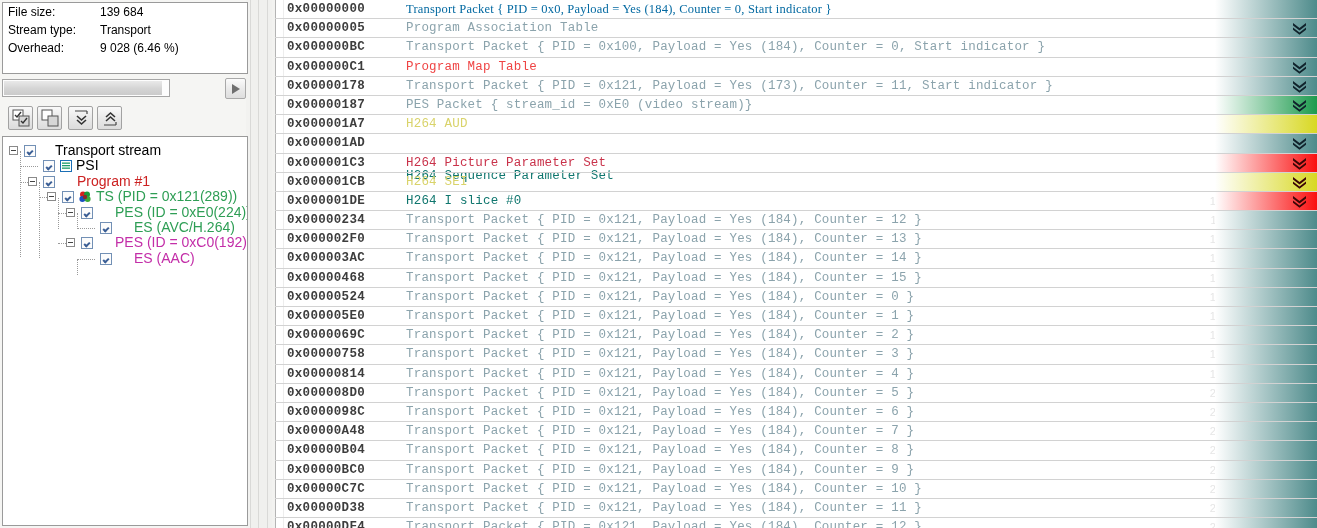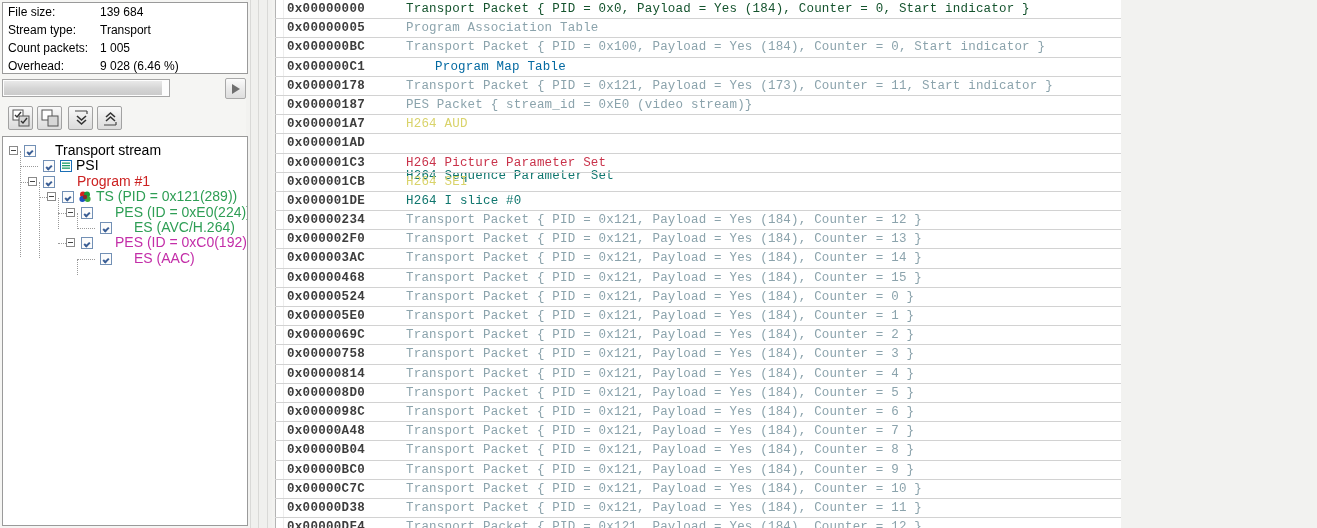--- a/index.html
+++ b/index.html
@@ -80,21 +80,21 @@
   .nicon{position:absolute;top:2px;width:12px;height:12px;}
   .dots{position:absolute;border-left:1px dotted #9a9a9a;}
   .dotsh{position:absolute;border-top:1px dotted #9a9a9a;height:0;}
 
   
   #splitter{position:absolute;left:250px;top:0;width:22px;height:528px;background:#f0f0ee;}
   #splitter .line{position:absolute;top:0;width:1px;height:528px;background:#d9d9d7;}
 
   
   #log-panel{
-    position:absolute;left:275px;top:0;width:846px;height:528px;
+    position:absolute;left:275px;top:0;width:1042px;height:528px;
     background:#ffffff;overflow:hidden;
   }
   #log-panel .leftedge{position:absolute;left:0;top:0;width:1px;height:528px;background:#b4b4b4;}
   #log-panel .colsep{position:absolute;left:8px;top:0;width:1px;height:528px;background:#ededed;}
 
   .lrow{position:relative;height:19.2px;box-sizing:border-box;border-bottom:1px solid #d2d2d2;}
   .lrow .off{
     position:absolute;left:12px;top:2px;
     font-family:"Liberation Mono",monospace;font-size:12.5px;font-weight:bold;
     color:#3d3d3d;letter-spacing:0.3px;
@@ -119,24 +119,20 @@
   <div id="left-panel">
 
     <div class="info-box">
       <div class="info-row">
         <span class="info-label">File size:</span>
         <span class="info-value">139 684</span>
       </div>
       <div class="info-row">
         <span class="info-label">Stream type:</span>
         <span class="info-value">Transport</span>
-      </div>
-      <div class="info-row">
-        <span class="info-label">Count packets:</span>
-        <span class="info-value">1 005</span>
       </div>
       <div class="info-row">
         <span class="info-label">Overhead:</span>
         <span class="info-value">9 028 (6.46 %)</span>
       </div>
     </div>
 
     <div class="progress-area">
       <div class="progress-bar">
         <div class="progress-fill" style="width: 157.7px;"></div>
@@ -261,21 +257,21 @@
     <div class="line" style="left:8px"></div>
     <div class="line" style="left:17px"></div>
   </div>
 
   <div id="log-panel">
     <div class="leftedge"></div>
     <div class="colsep"></div>
     <div id="log-rows">
         <div class="lrow">
           <span class="off">0x00000000</span>
-          <span class="desc" style="color: #14532d;">Transport Packet { PID = 0x0, Payload = Yes (184), Counter = 0, Start indicator }</span>
+          <span class="desc" style="color: #0369a1; font-family: Liberation Serif, serif;">Transport Packet { PID = 0x0, Payload = Yes (184), Counter = 0, Start indicator }</span>
           <span class="rnum">0</span>
           <div class="band" style="background: linear-gradient(to right, rgb(255, 255, 255) 0%, rgb(78, 139, 139) 100%);"></div>
         </div>
         <div class="lrow">
           <span class="off">0x00000005</span>
           <span class="desc" style="color: rgb(139, 163, 172); text-align: right;">Program Association Table</span>
           <span class="rnum">1</span>
           <div class="band" style="background: linear-gradient(to right, rgb(255, 255, 255) 0%, rgb(78, 139, 139) 100%);"></div>
           <span class="chev"><svg width="17" height="13" viewBox="0 0 17 13">
               <path d="M2 1 L8.5 6 L15 1 L15 3.4 L8.5 8.4 L2 3.4 Z" fill="#10232c"></path>
@@ -283,21 +279,21 @@
             </svg></span>
         </div>
         <div class="lrow">
           <span class="off">0x000000BC</span>
           <span class="desc" style="color: rgb(139, 163, 172);">Transport Packet { PID = 0x100, Payload = Yes (184), Counter = 0, Start indicator }</span>
           <span class="rnum">2</span>
           <div class="band" style="background: linear-gradient(to right, rgb(255, 255, 255) 0%, rgb(78, 139, 139) 100%);"></div>
         </div>
         <div class="lrow">
           <span class="off">0x000000C1</span>
-          <span class="desc" style="color: #0369a1; margin-left: 29px;">Program Map Table</span>
+          <span class="desc" style="color: #ef4444;">Program Map Table</span>
           <span class="rnum">3</span>
           <div class="band" style="background: linear-gradient(to right, rgb(255, 255, 255) 0%, rgb(78, 139, 139) 100%);"></div>
           <span class="chev"><svg width="17" height="13" viewBox="0 0 17 13">
               <path d="M2 1 L8.5 6 L15 1 L15 3.4 L8.5 8.4 L2 3.4 Z" fill="#10232c"></path>
               <path d="M2 5.4 L8.5 10.4 L15 5.4 L15 7.8 L8.5 12.8 L2 7.8 Z" fill="#10232c"></path>
             </svg></span>
         </div>
         <div class="lrow">
           <span class="off">0x00000178</span>
           <span class="desc" style="color: rgb(139, 163, 172);">Transport Packet { PID = 0x121, Payload = Yes (173), Counter = 11, Start indicator }</span>

